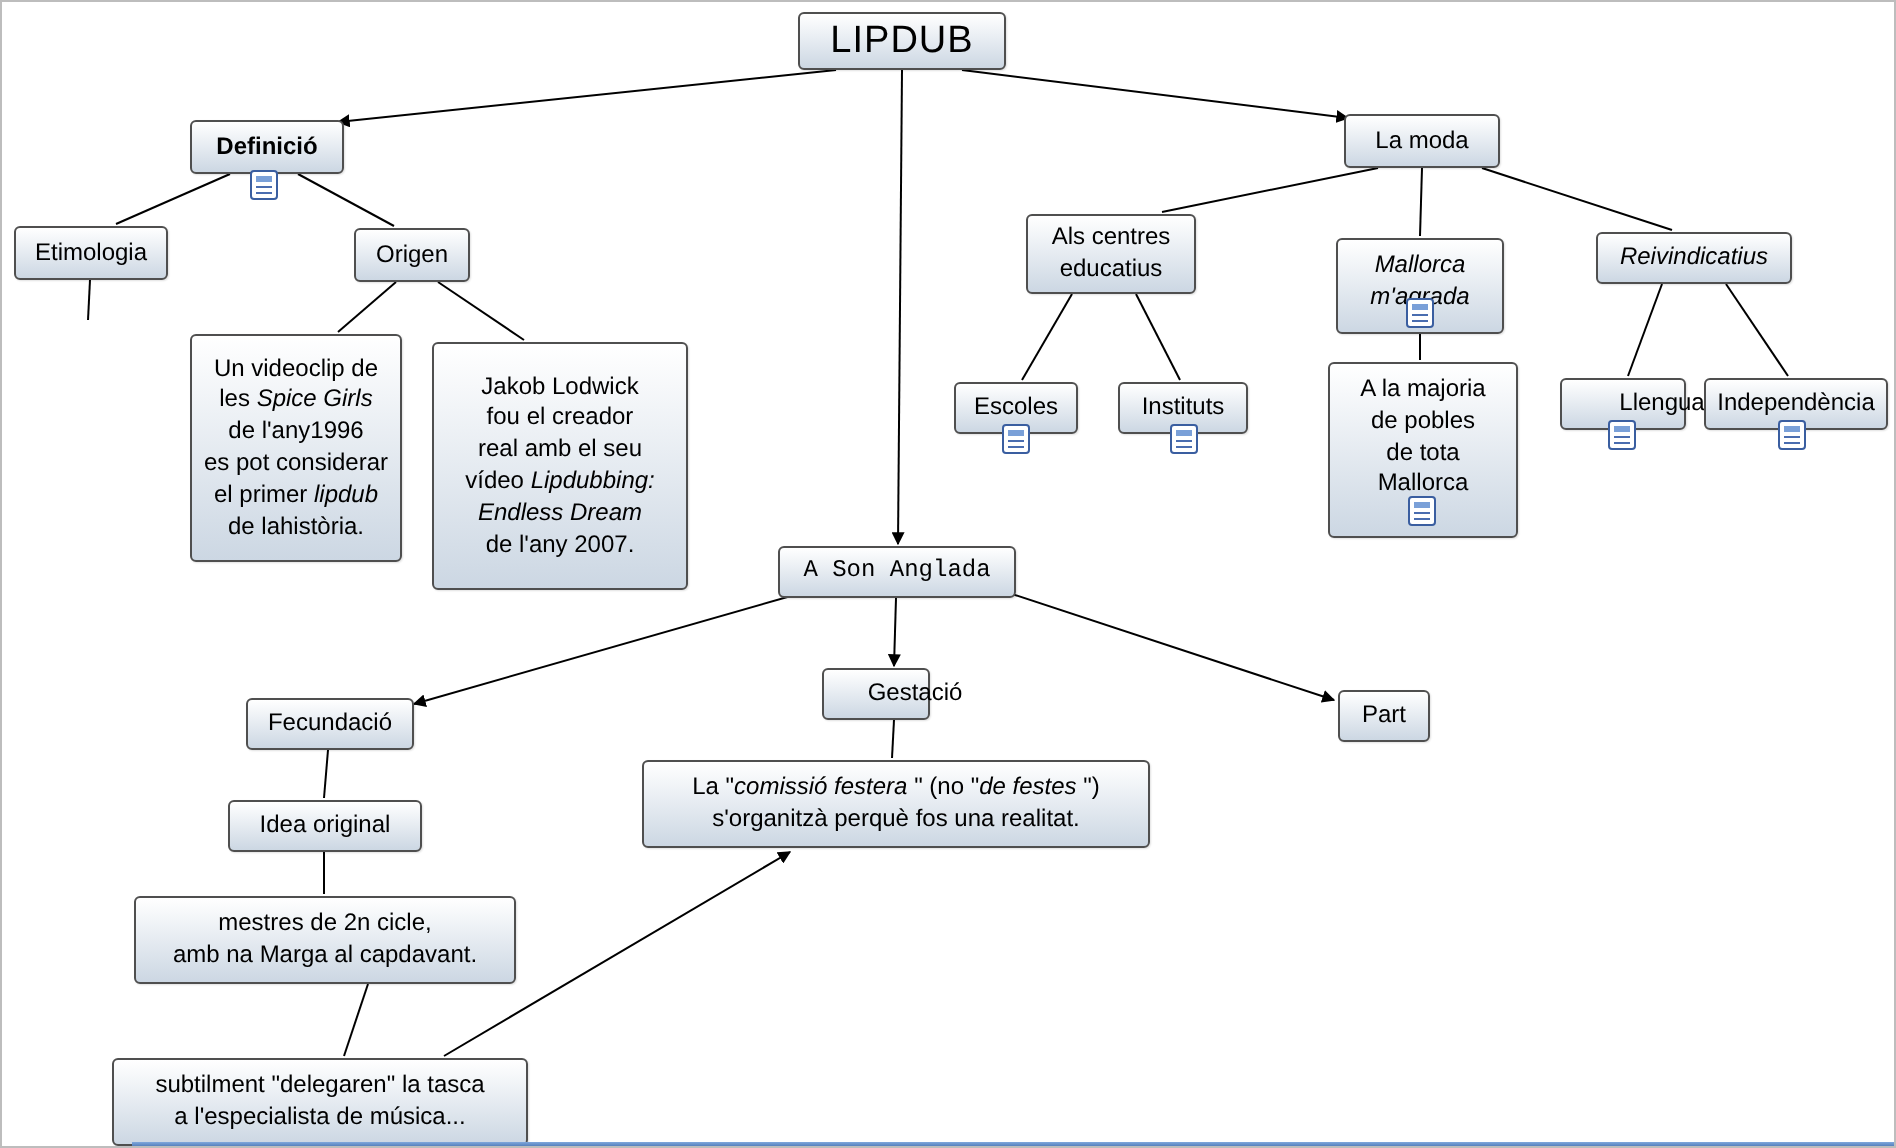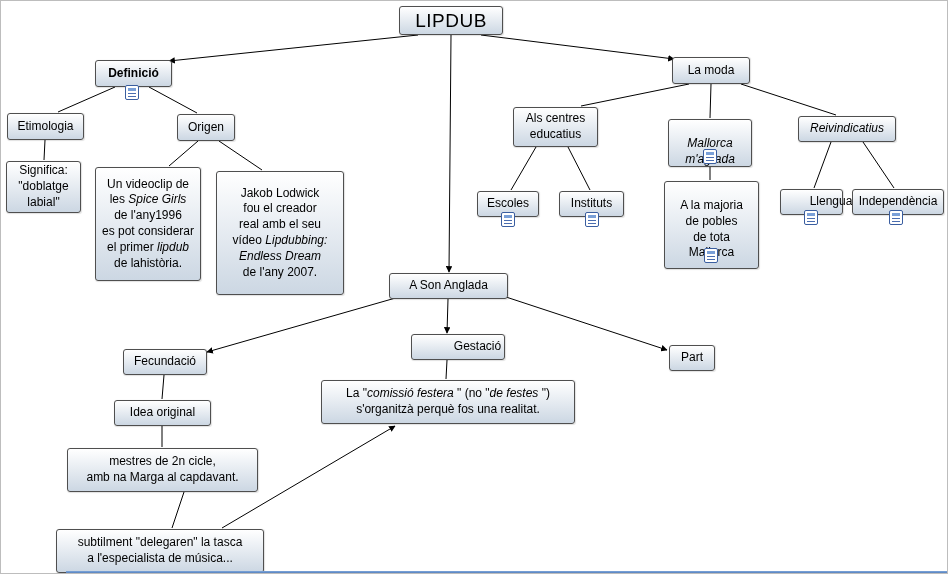--- a/index.html
+++ b/index.html
@@ -12,21 +12,21 @@
   svg.connectors line { stroke:var(--line,#000); stroke-width:1; }
   .node {
     position:absolute; display:flex; flex-direction:column;
     align-items:center; justify-content:center; text-align:right;
     border:1px solid var(--node-border,#4f4f4f); border-radius:3px;
     background:linear-gradient(to bottom, var(--node-top,#ffffff) 0%, var(--node-bottom,#ccd7e3) 100%);
     font-size:12px; color:#000; line-height:1.32; padding:2px 5px;
     box-shadow:0.5px 0.5px 1px rgba(0,0,0,0.12);
   }
   .node.title { font-size:19px; letter-spacing:0.5px; }
-  .node.iconspace { justify-content:flex-start; padding-top:16px; }
+  .node.iconspace { justify-content:flex-start; padding-top:5px; }
   .it { font-style:italic; }
   .ln { white-space:nowrap; }
   .res-icon {
     position:absolute; width:14px; height:15px;
     background:#fff; border:1px solid #3a5ea0; border-radius:2px;
   }
   .res-icon::before {
     content:""; position:absolute; left:2px; right:2px; top:2px; height:3px; background:#7aa0d8;
   }
   .res-icon::after {
@@ -83,25 +83,20 @@
 
   <div class="node" style="left:94px;top:59px;width:77px;height:27px;font-weight:bold;">
     <span>Definició</span>
   </div>
   <span class="res-icon" style="left:124px;top:84px;"></span>
 
   <div class="node" style="left:6px;top:112px;width:77px;height:27px;">
     <span>Etimologia</span>
   </div>
 
-  <div class="node" style="left:5px;top:160px;width:75px;height:52px;">
-    <div class="ln"><span>Significa:</span></div>
-    <div class="ln"><span>"doblatge</span></div>
-    <div class="ln"><span>labial"</span></div>
-  </div>
 
   <div class="node" style="left:176px;top:113px;width:58px;height:27px;">
     <span>Origen</span>
   </div>
 
   <div class="node" style="left:94px;top:166px;width:106px;height:114px;">
     <div class="ln"><span>Un videoclip de</span></div>
     <div class="ln"><span>les </span><span class="it">Spice Girls</span></div>
     <div class="ln"><span>de l'any1996</span></div>
     <div class="ln"><span>es pot considerar</span></div>
@@ -158,29 +153,29 @@
   <div class="node" style="left:779px;top:188px;width:63px;height:26px;padding-left:44px;">
     <span>Llengua</span>
   </div>
   <span class="res-icon" style="left:803px;top:209px;"></span>
 
   <div class="node" style="left:851px;top:188px;width:92px;height:26px;">
     <span>Independència</span>
   </div>
   <span class="res-icon" style="left:888px;top:209px;"></span>
 
-  <div class="node" style="left:388px;top:272px;width:119px;height:26px;">
+  <div class="node" style="left:388px;top:272px;width:119px;height:26px;font-family:Liberation Mono, monospace;">
     <span>A Son Anglada</span>
   </div>
 
   <div class="node" style="left:122px;top:348px;width:84px;height:26px;">
     <span>Fecundació</span>
   </div>
 
-  <div class="node" style="left:410px;top:333px;width:94px;height:26px;padding-left:44px;">
+  <div class="node" style="left:410px;top:333px;width:54px;height:26px;padding-left:44px;">
     <span>Gestació</span>
   </div>
 
   <div class="node" style="left:668px;top:344px;width:46px;height:26px;">
     <span>Part</span>
   </div>
 
   <div class="node" style="left:320px;top:379px;width:254px;height:44px;">
     <div class="ln">
       <span>La "</span><span class="it">comissió festera</span><span> " (no "</span><span class="it">de festes</span><span> ")</span>

